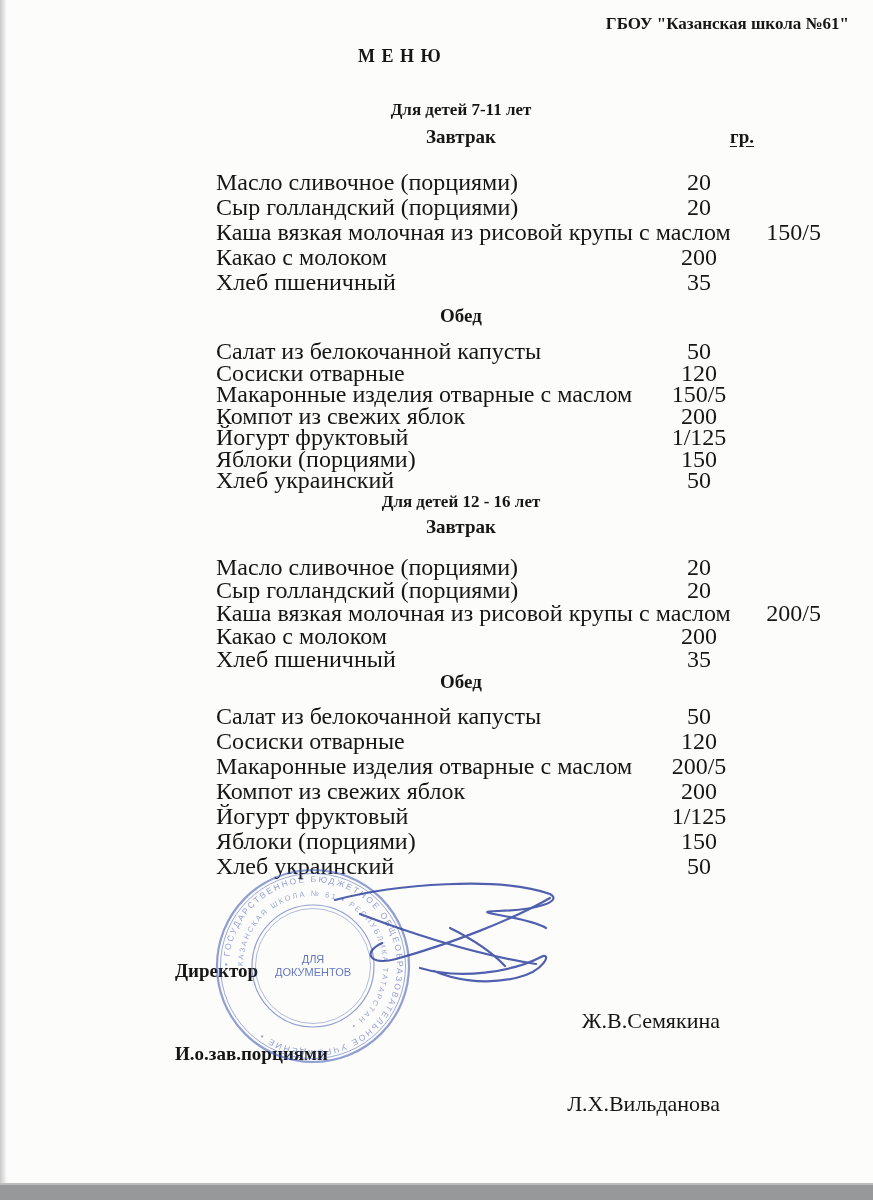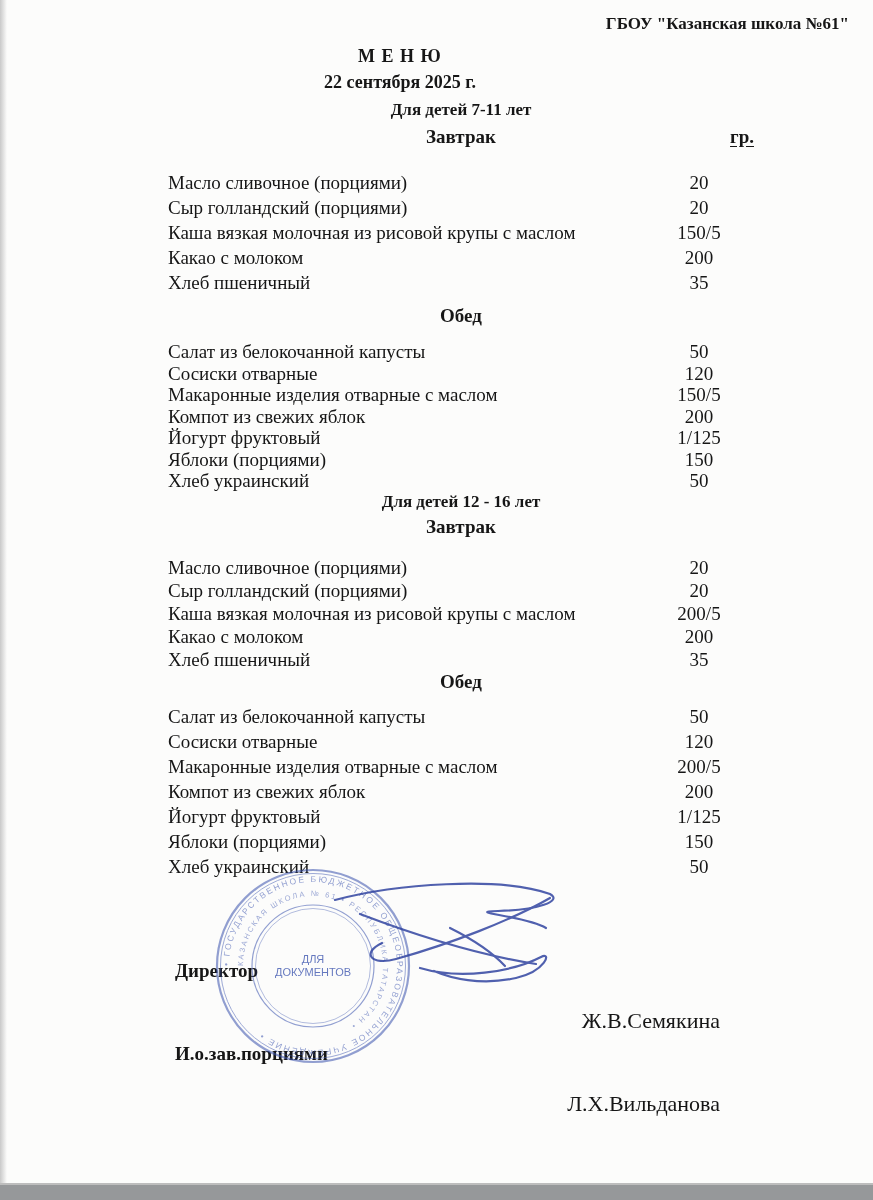--- a/index.html
+++ b/index.html
@@ -19,21 +19,21 @@
   .menu-title{font-weight:bold;font-size:18px;letter-spacing:1px;margin-bottom:5px;}
   .menu-date{font-weight:bold;font-size:18px;}
   
   .menu-wrap{position:absolute;left:168px;top:100px;width:586px;}
   .age-group{text-align:center;font-weight:bold;font-size:17px;}
   .menu-section:nth-child(2) .age-group{}
   .meal-header{position:relative;text-align:center;font-weight:bold;font-size:19px;height:28px;}
   .meal-name{display:inline-block;text-underline-offset:3px;}
   .gr-head{position:absolute;right:0;top:0;width:110px;text-align:right;
     text-decoration:underline;text-underline-offset:3px;}
-  .menu-row{display:flex;font-size:19px;line-height:25px;}
+  .menu-row{display:flex;font-size:24px;line-height:25px;margin-left:48px;}
   .item-name{flex:1;padding-right:8px;white-space:nowrap;}
   .item-grams{flex:none;width:110px;text-align:center;}
   .menu-section:nth-child(1) .meal:nth-child(2) .meal-header{margin:6px 0 16px;}
   .menu-section:nth-child(1) .meal:nth-child(2) .menu-row{line-height:25px;}
   .menu-section:nth-child(1) .meal:nth-child(3) .meal-header{margin:10px 0 8px;}
   .menu-section:nth-child(1) .meal:nth-child(3) .menu-row{line-height:21.5px;}
   .menu-section:nth-child(2) .meal:nth-child(2) .meal-header{margin:4px 0 12px;}
   .menu-section:nth-child(2) .meal:nth-child(2) .menu-row{line-height:23px;}
   .menu-section:nth-child(2) .meal:nth-child(3) .meal-header{margin:0 0 5px;}
   .menu-section:nth-child(2) .meal:nth-child(3) .menu-row{line-height:25px;}
@@ -48,21 +48,20 @@
 </style>
 </head>
 <body>
 
 <div class="canvas">
 
   <div class="school-header">ГБОУ "Казанская школа №61"</div>
 
   <div class="doc-head">
     <div class="menu-title">М Е Н Ю</div>
-    <div class="menu-date">22 сентября 2025 г.</div>
   </div>
 
   <div class="menu-wrap" id="menu-sections">
       <div class="menu-section">
         <div class="age-group">Для детей 7-11 лет</div>
         <div class="meal">
           <div class="meal-header"><div class="meal-name" style="display: inline-block;">Завтрак</div><div class="gr-head">гр.</div></div>
           <div class="menu-row">
             <div class="item-name">Масло сливочное (порциями)</div>
             <div class="item-grams">20</div>

